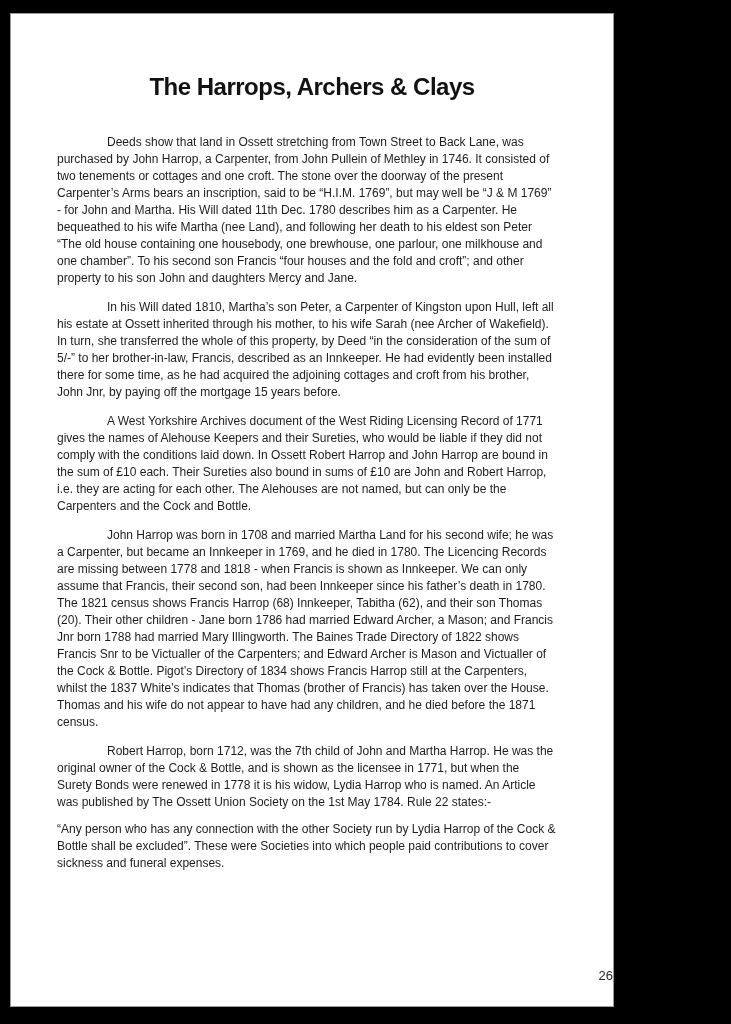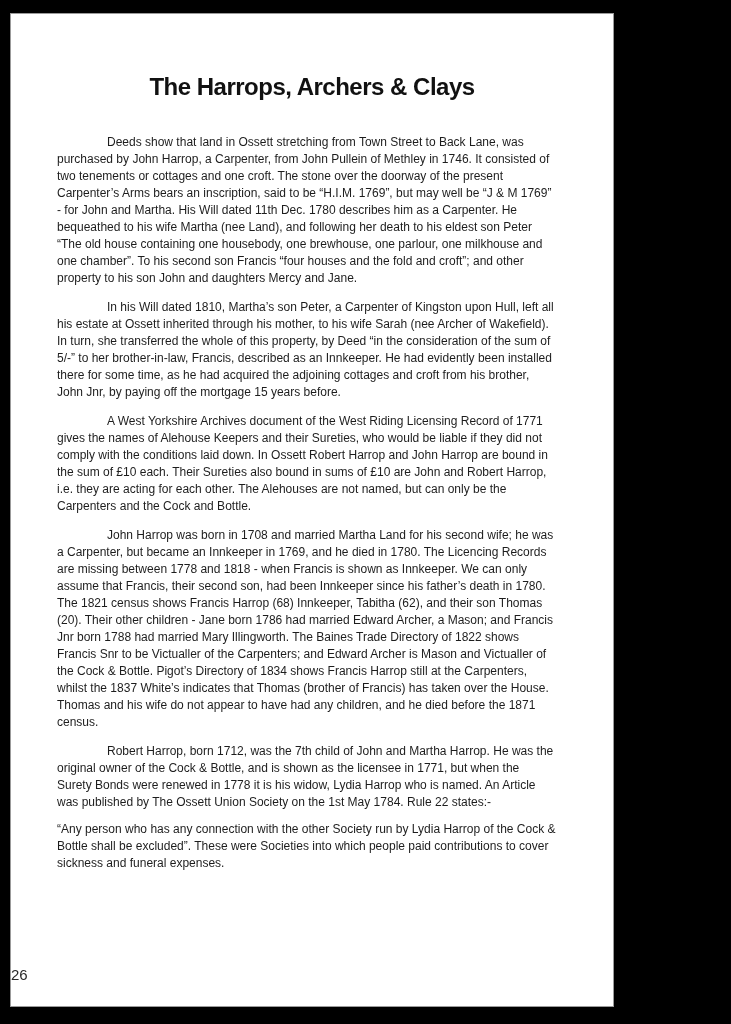--- a/index.html
+++ b/index.html
@@ -51,22 +51,22 @@
   .para:first-child{margin-top:0;}
   .para.flush{
     text-indent:0;
     margin-top:10px;
   }
   .para b{font-weight:normal;}
   .pagenum{
     position:absolute;
     bottom:23px;left:0;
     width:100%;
-    text-align:left;
-    font-size:15px;
+    text-align:right;
+    font-size:13px;
     color:#2a2a2a;
   }
 </style>
 </head>
 <body>
 
 <div class="screen">
   <div class="page">
 
     <h1 class="title">The Harrops, Archers &amp; Clays</h1>

